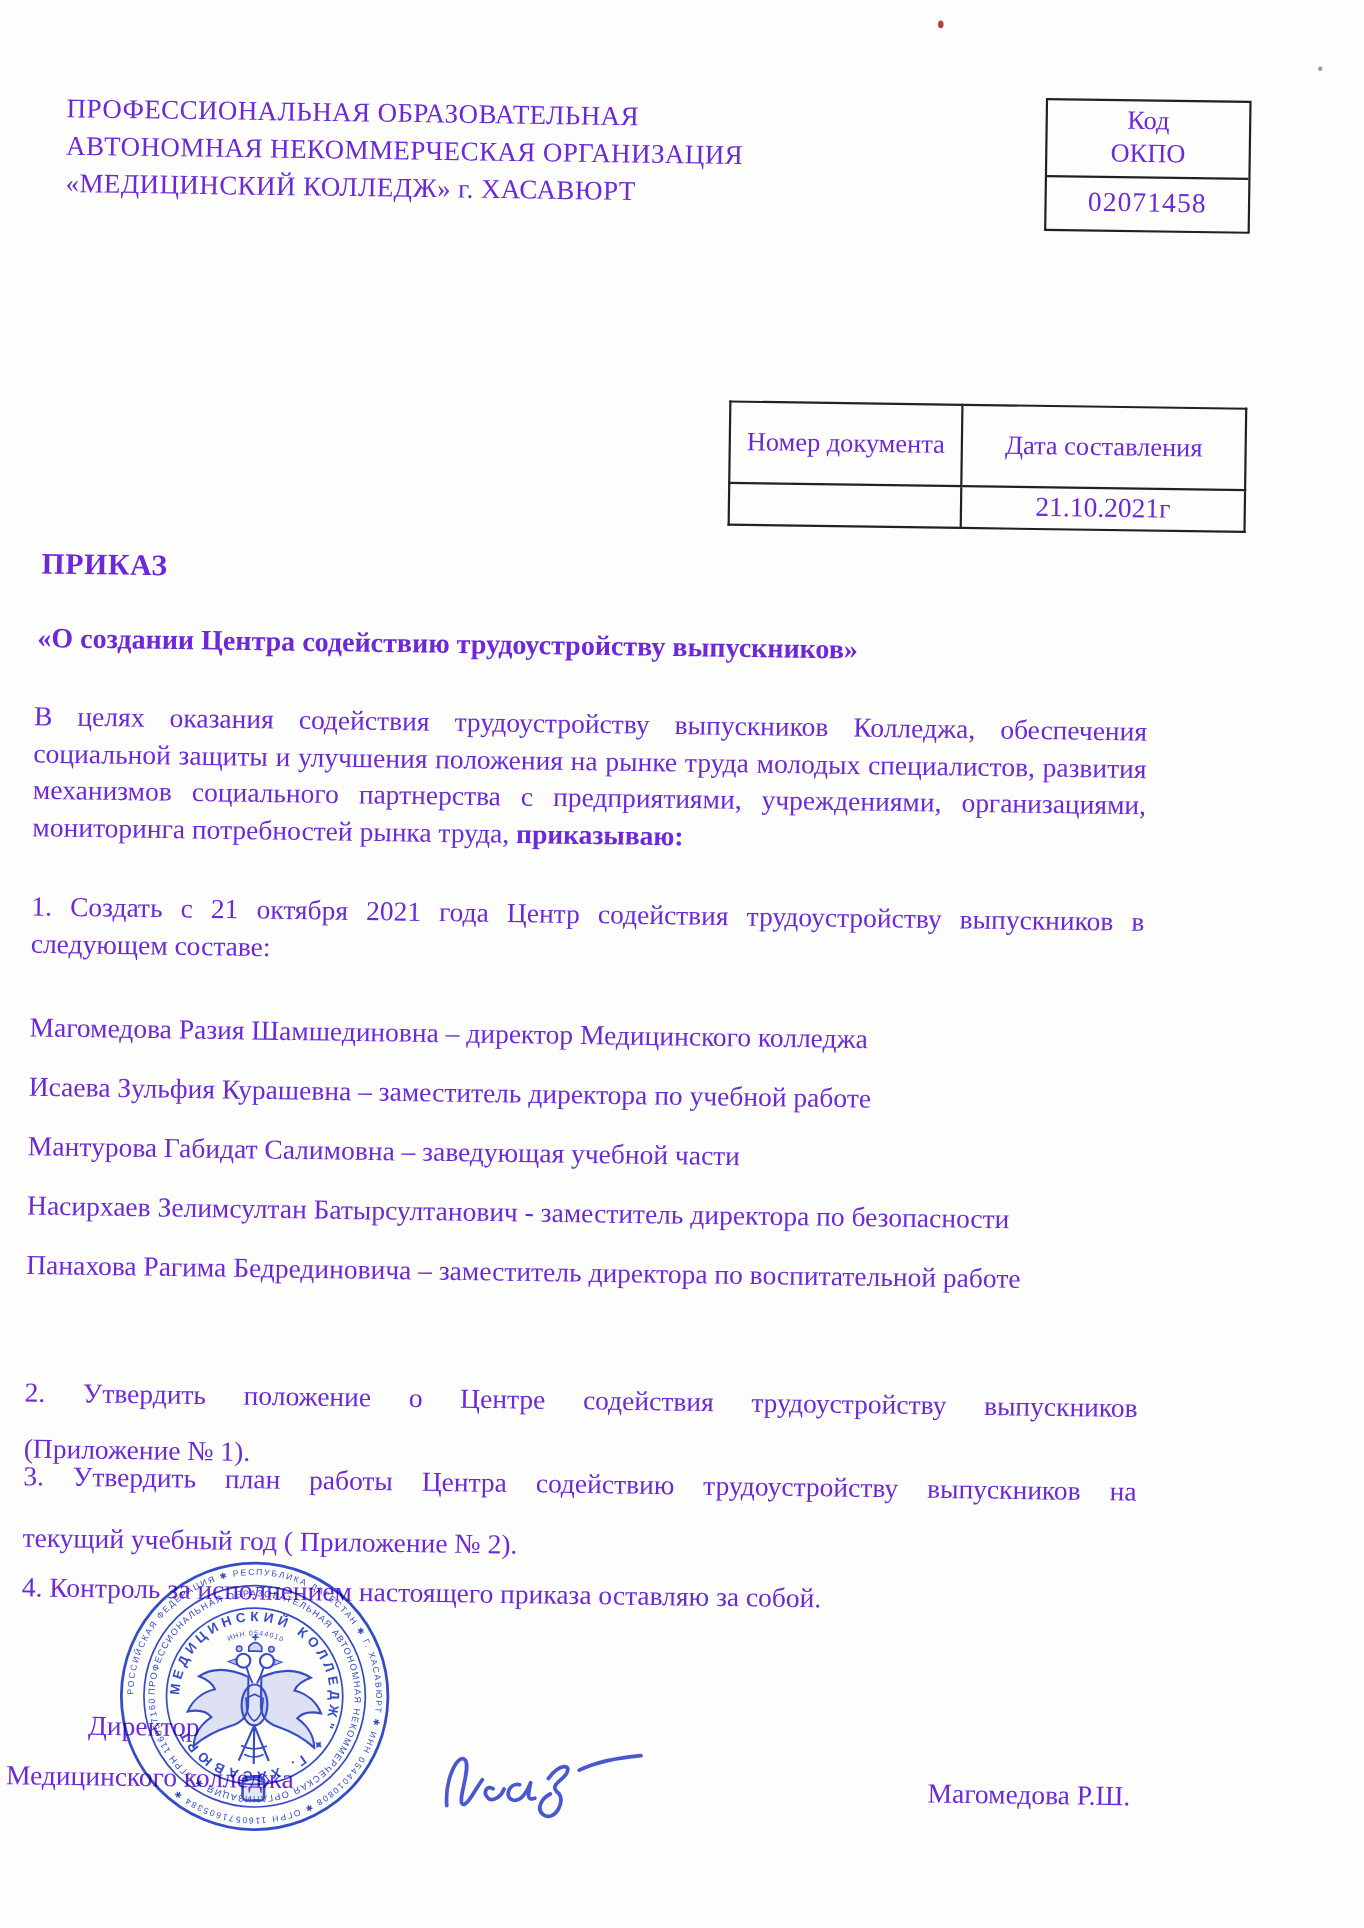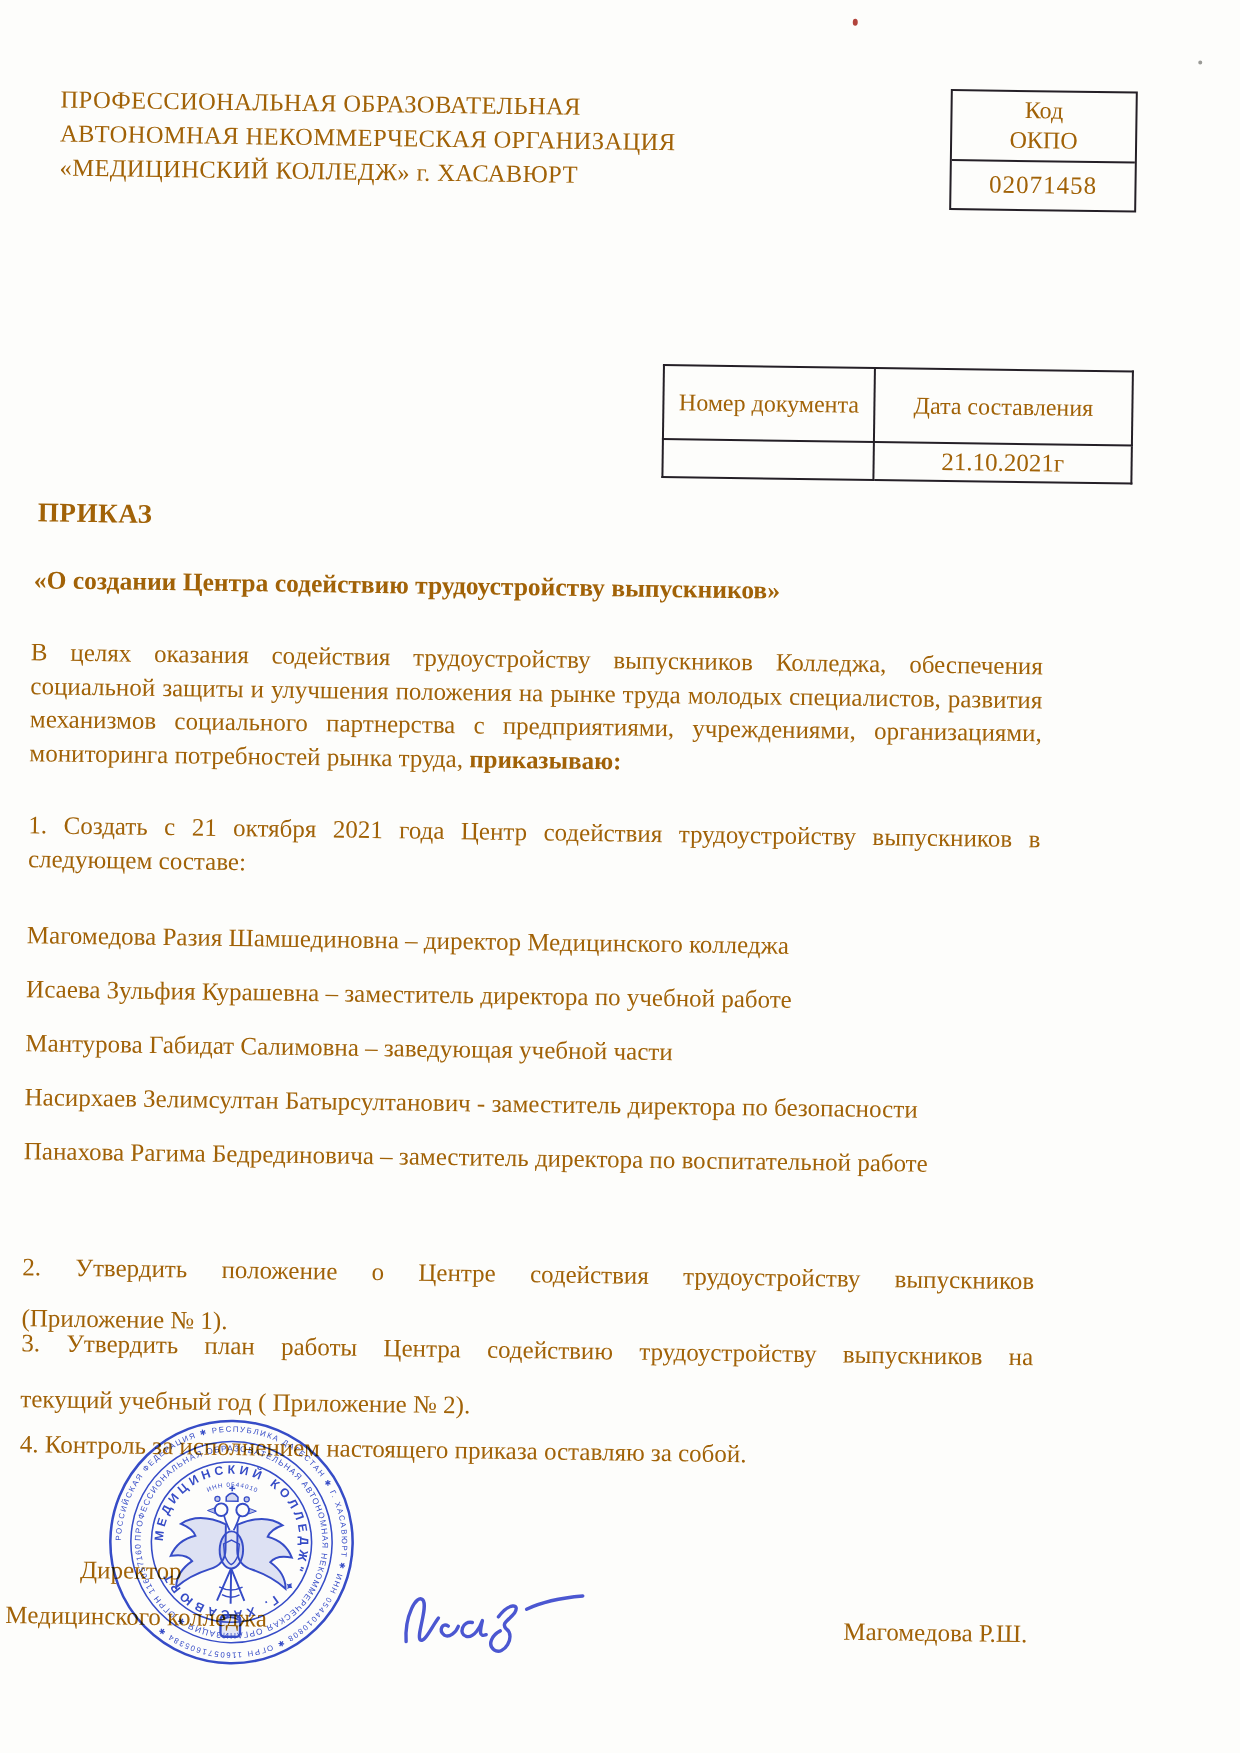--- a/index.html
+++ b/index.html
@@ -1,17 +1,17 @@
 <!DOCTYPE html>
 <html><head>
 <meta charset="utf-8">
 <style>
   html,body{margin:0;padding:0;background:#e8e8e8;}
   .page{position:relative;width:1240px;height:1753px;background:#fdfdfb;overflow:hidden;
-        font-family:"Liberation Serif","DejaVu Serif",serif;color:#a16207;}
+        font-family:"Liberation Serif","DejaVu Serif",serif;color:#6d28d9;}
   .tilt{position:absolute;left:0;top:0;width:1240px;height:1753px;
         transform:rotate(0.8deg);transform-origin:20px 0;}
 
   
   .org{position:absolute;left:62px;top:82px;font-size:24.5px;line-height:34px;letter-spacing:.4px;}
 
   
   .okpo{position:absolute;left:952px;top:76px;width:183px;border:2px solid #241f26;text-align:center;background:transparent;}
   .okpo-head{border-bottom:2px solid #241f26;font-size:24px;line-height:30px;padding:3px 0 5px;}
   .okpo-val{font-size:25px;padding:9px 0 10px;letter-spacing:1px;}

